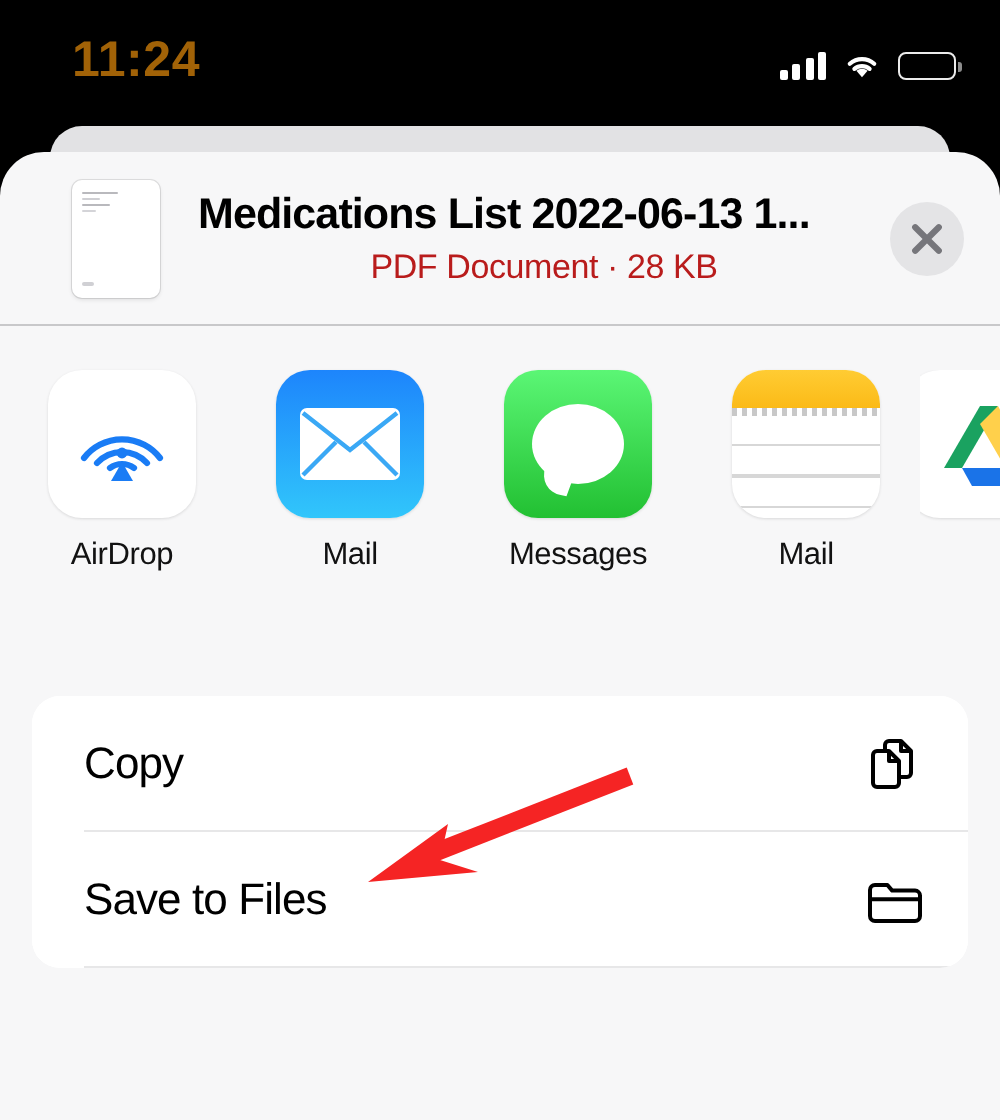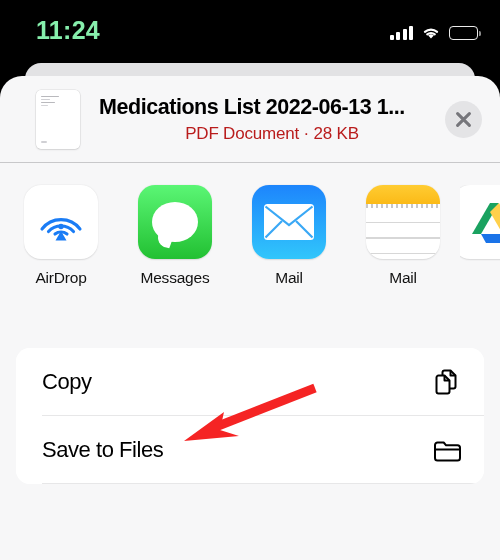--- a/index.html
+++ b/index.html
@@ -26,21 +26,21 @@
     position: absolute;
     top: 0; left: 0;
     width: 500px;
     height: 62px;
     z-index: 30;
   }
   .status-time {
     position: absolute;
     left: 36px;
     top: 16px;
-    color: #86efac;
+    color: #a16207;
     font-size: 25px;
     font-weight: bold;
     letter-spacing: 0.3px;
   }
   .status-right {
     position: absolute;
     right: 22px;
     top: 20px;
     display: flex;
     align-items: flex-end;
@@ -372,35 +372,35 @@
               <path d="M21 39 A10 10 0 0 1 33 39"></path>
             </g>
             <circle cx="27" cy="31.5" r="2.7" fill="#1a7cf5"></circle>
             <path d="M27 36 L21.5 45.5 L32.5 45.5 Z" fill="#1a7cf5"></path>
           </svg>
         </div>
         <div class="app-label">AirDrop</div>
       </div>
 
       <div class="app-cell">
-        <div class="app-ico ic-messages">
-          <span class="bubble"></span>
-        </div>
-        <div class="app-label">Messages</div>
-      </div>
-
-      <div class="app-cell">
         <div class="app-ico ic-mail">
           <svg width="52" height="38" viewBox="0 0 52 38">
             <rect x="1" y="1" width="50" height="36" rx="3.5" fill="#ffffff"></rect>
             <path d="M2.5 3.5 L26 22 L49.5 3.5" fill="none" stroke="#3aa8f5" stroke-width="2.2"></path>
             <path d="M2.5 34.5 L19 18 M49.5 34.5 L33 18" fill="none" stroke="#3aa8f5" stroke-width="2.2"></path>
           </svg>
         </div>
         <div class="app-label">Mail</div>
+      </div>
+
+      <div class="app-cell">
+        <div class="app-ico ic-messages">
+          <span class="bubble"></span>
+        </div>
+        <div class="app-label">Messages</div>
       </div>
 
       <div class="app-cell">
         <div class="app-ico ic-notes">
           <div class="notes-top"></div>
           <div class="notes-perf"></div>
           <div class="notes-line"></div>
           <div class="notes-line"></div>
           <div class="notes-line"></div>
         </div>

